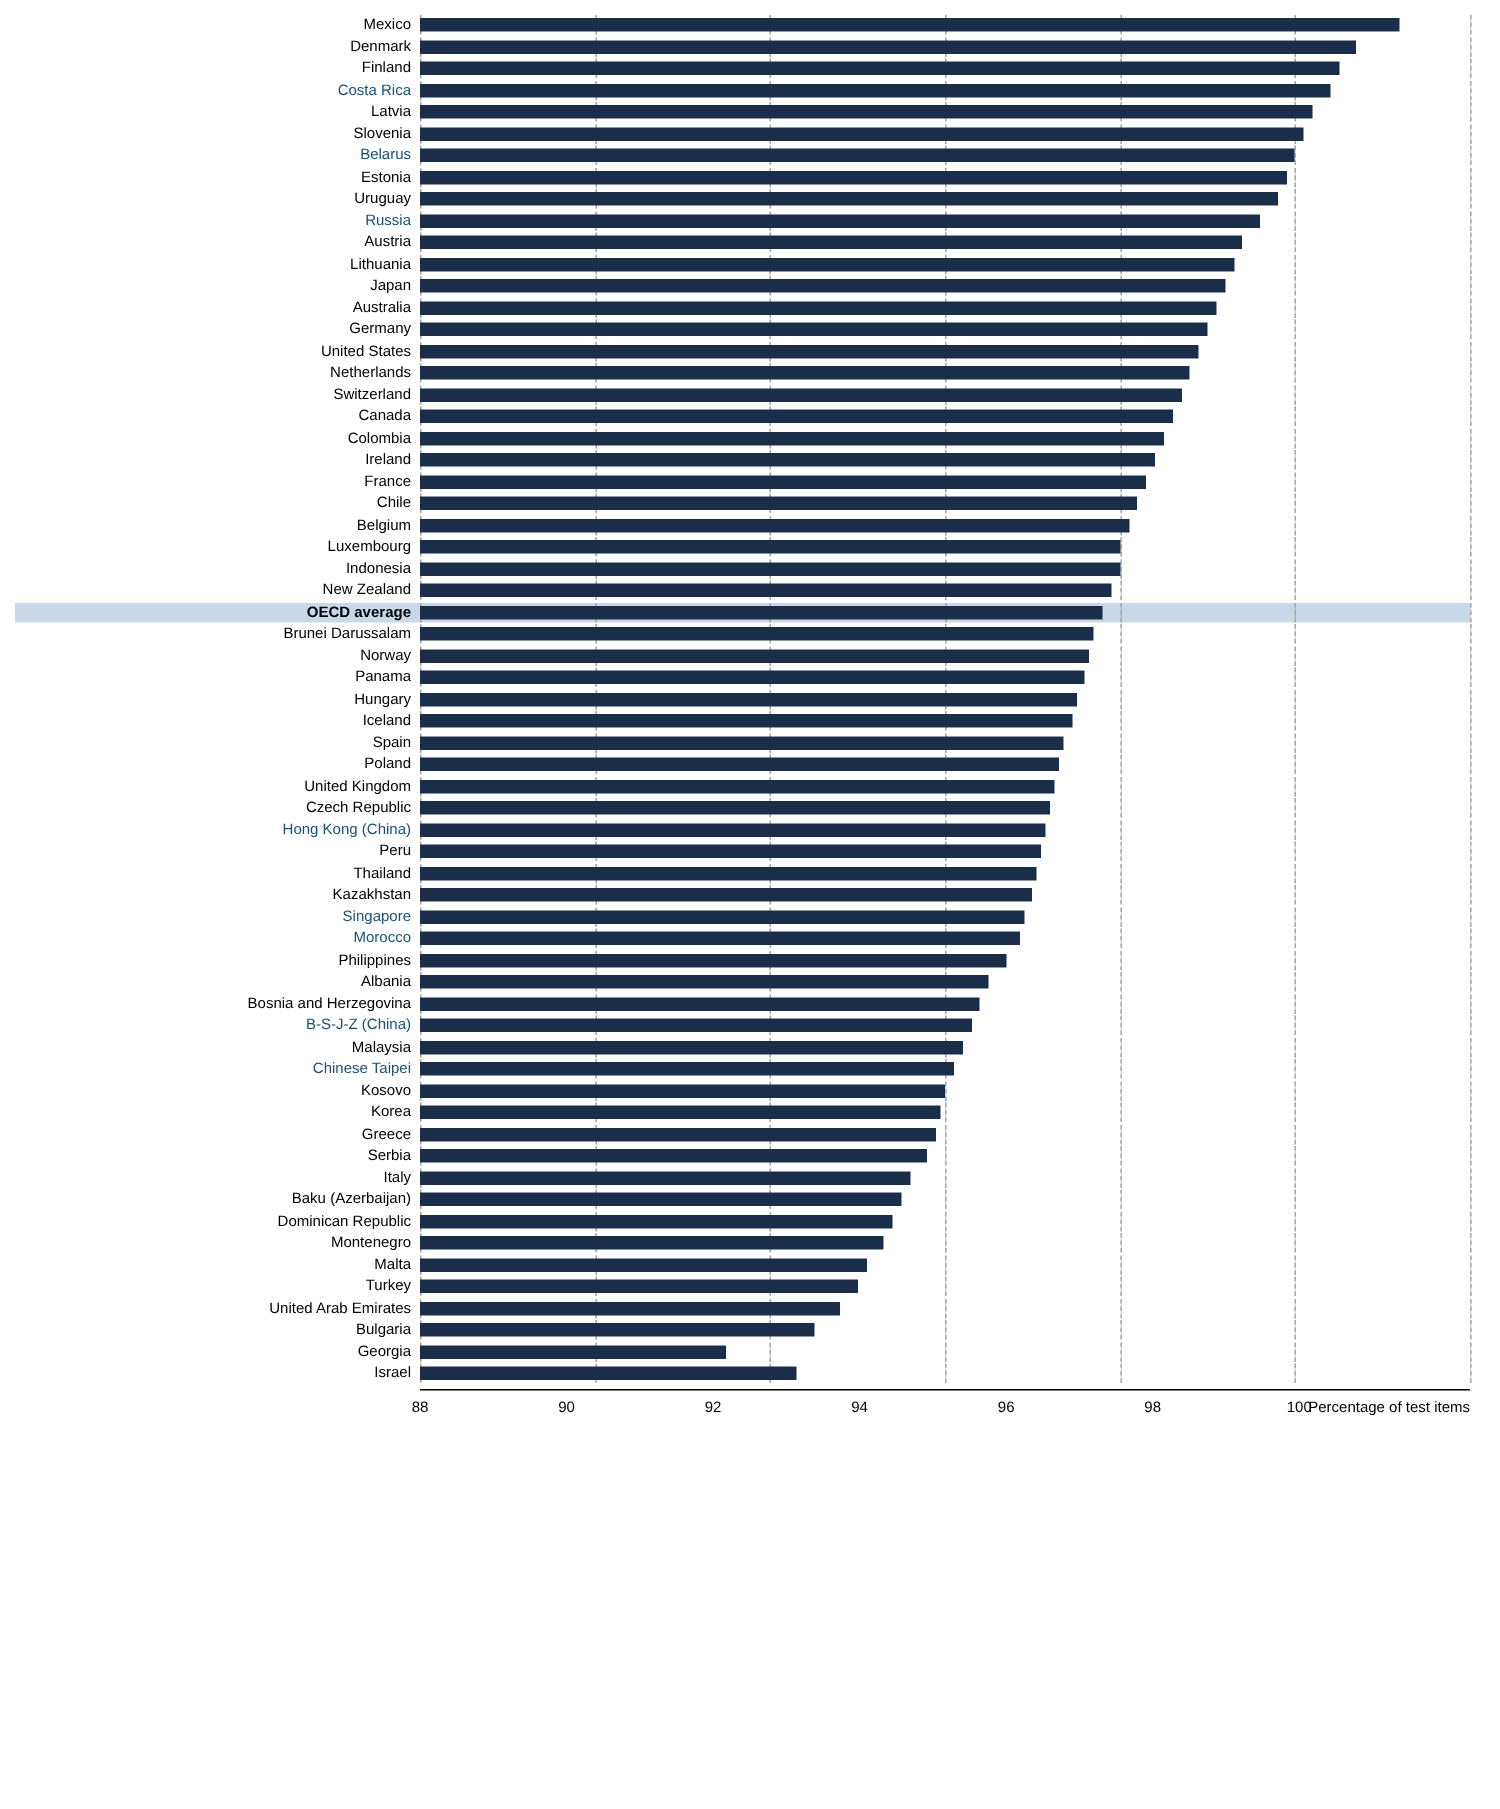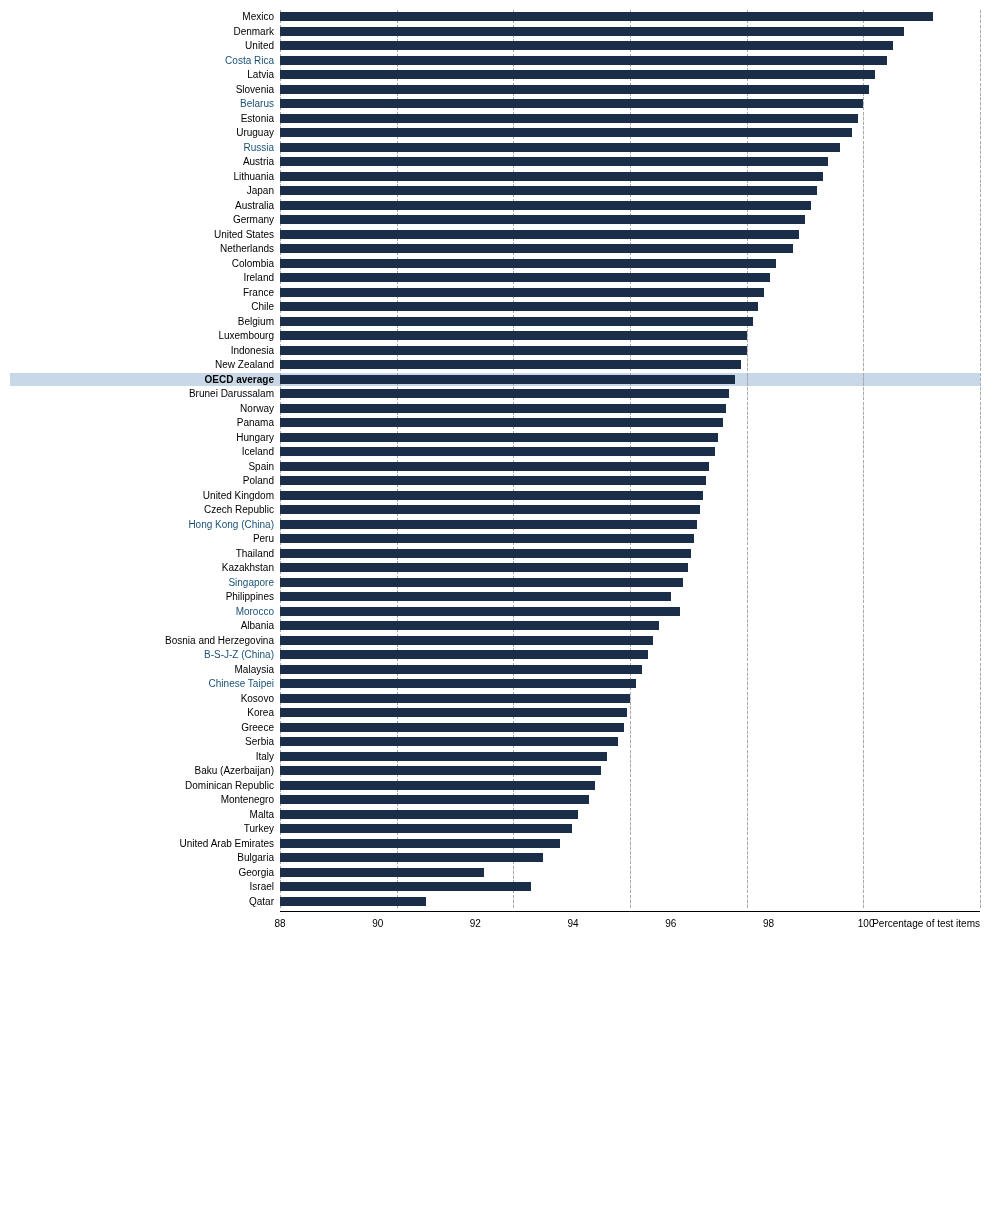--- a/index.html
+++ b/index.html
@@ -120,21 +120,21 @@
           <div class="vgrid" style="left: 16.6667%;"></div>
           <div class="vgrid" style="left: 33.3333%;"></div>
           <div class="vgrid" style="left: 50%;"></div>
           <div class="vgrid" style="left: 66.6667%;"></div>
           <div class="vgrid" style="left: 83.3333%;"></div>
           <div class="vgrid" style="left: 100%;"></div>
           <div class="bar" style="width: 89.1667%;"></div>
         </div>
       </div>
       <div class="chart-row">
-        <div class="country-label">United</div>
+        <div class="country-label">Finland</div>
         <div class="bar-track">
           <div class="vgrid" style="left: 0%;"></div>
           <div class="vgrid" style="left: 16.6667%;"></div>
           <div class="vgrid" style="left: 33.3333%;"></div>
           <div class="vgrid" style="left: 50%;"></div>
           <div class="vgrid" style="left: 66.6667%;"></div>
           <div class="vgrid" style="left: 83.3333%;"></div>
           <div class="vgrid" style="left: 100%;"></div>
           <div class="bar" style="width: 87.5%;"></div>
         </div>
@@ -312,20 +312,46 @@
         <div class="country-label">Netherlands</div>
         <div class="bar-track">
           <div class="vgrid" style="left: 0%;"></div>
           <div class="vgrid" style="left: 16.6667%;"></div>
           <div class="vgrid" style="left: 33.3333%;"></div>
           <div class="vgrid" style="left: 50%;"></div>
           <div class="vgrid" style="left: 66.6667%;"></div>
           <div class="vgrid" style="left: 83.3333%;"></div>
           <div class="vgrid" style="left: 100%;"></div>
           <div class="bar" style="width: 73.3333%;"></div>
+        </div>
+      </div>
+      <div class="chart-row">
+        <div class="country-label">Switzerland</div>
+        <div class="bar-track">
+          <div class="vgrid" style="left: 0%;"></div>
+          <div class="vgrid" style="left: 16.6667%;"></div>
+          <div class="vgrid" style="left: 33.3333%;"></div>
+          <div class="vgrid" style="left: 50%;"></div>
+          <div class="vgrid" style="left: 66.6667%;"></div>
+          <div class="vgrid" style="left: 83.3333%;"></div>
+          <div class="vgrid" style="left: 100%;"></div>
+          <div class="bar" style="width: 72.5%;"></div>
+        </div>
+      </div>
+      <div class="chart-row">
+        <div class="country-label">Canada</div>
+        <div class="bar-track">
+          <div class="vgrid" style="left: 0%;"></div>
+          <div class="vgrid" style="left: 16.6667%;"></div>
+          <div class="vgrid" style="left: 33.3333%;"></div>
+          <div class="vgrid" style="left: 50%;"></div>
+          <div class="vgrid" style="left: 66.6667%;"></div>
+          <div class="vgrid" style="left: 83.3333%;"></div>
+          <div class="vgrid" style="left: 100%;"></div>
+          <div class="bar" style="width: 71.6667%;"></div>
         </div>
       </div>
       <div class="chart-row">
         <div class="country-label">Colombia</div>
         <div class="bar-track">
           <div class="vgrid" style="left: 0%;"></div>
           <div class="vgrid" style="left: 16.6667%;"></div>
           <div class="vgrid" style="left: 33.3333%;"></div>
           <div class="vgrid" style="left: 50%;"></div>
           <div class="vgrid" style="left: 66.6667%;"></div>
@@ -614,46 +640,46 @@
           <div class="vgrid" style="left: 16.6667%;"></div>
           <div class="vgrid" style="left: 33.3333%;"></div>
           <div class="vgrid" style="left: 50%;"></div>
           <div class="vgrid" style="left: 66.6667%;"></div>
           <div class="vgrid" style="left: 83.3333%;"></div>
           <div class="vgrid" style="left: 100%;"></div>
           <div class="bar" style="width: 57.5%;"></div>
         </div>
       </div>
       <div class="chart-row">
+        <div class="country-label blue">Morocco</div>
+        <div class="bar-track">
+          <div class="vgrid" style="left: 0%;"></div>
+          <div class="vgrid" style="left: 16.6667%;"></div>
+          <div class="vgrid" style="left: 33.3333%;"></div>
+          <div class="vgrid" style="left: 50%;"></div>
+          <div class="vgrid" style="left: 66.6667%;"></div>
+          <div class="vgrid" style="left: 83.3333%;"></div>
+          <div class="vgrid" style="left: 100%;"></div>
+          <div class="bar" style="width: 57.0833%;"></div>
+        </div>
+      </div>
+      <div class="chart-row">
         <div class="country-label">Philippines</div>
         <div class="bar-track">
           <div class="vgrid" style="left: 0%;"></div>
           <div class="vgrid" style="left: 16.6667%;"></div>
           <div class="vgrid" style="left: 33.3333%;"></div>
           <div class="vgrid" style="left: 50%;"></div>
           <div class="vgrid" style="left: 66.6667%;"></div>
           <div class="vgrid" style="left: 83.3333%;"></div>
           <div class="vgrid" style="left: 100%;"></div>
           <div class="bar" style="width: 55.8333%;"></div>
         </div>
       </div>
       <div class="chart-row">
-        <div class="country-label blue">Morocco</div>
-        <div class="bar-track">
-          <div class="vgrid" style="left: 0%;"></div>
-          <div class="vgrid" style="left: 16.6667%;"></div>
-          <div class="vgrid" style="left: 33.3333%;"></div>
-          <div class="vgrid" style="left: 50%;"></div>
-          <div class="vgrid" style="left: 66.6667%;"></div>
-          <div class="vgrid" style="left: 83.3333%;"></div>
-          <div class="vgrid" style="left: 100%;"></div>
-          <div class="bar" style="width: 57.0833%;"></div>
-        </div>
-      </div>
-      <div class="chart-row">
         <div class="country-label">Albania</div>
         <div class="bar-track">
           <div class="vgrid" style="left: 0%;"></div>
           <div class="vgrid" style="left: 16.6667%;"></div>
           <div class="vgrid" style="left: 33.3333%;"></div>
           <div class="vgrid" style="left: 50%;"></div>
           <div class="vgrid" style="left: 66.6667%;"></div>
           <div class="vgrid" style="left: 83.3333%;"></div>
           <div class="vgrid" style="left: 100%;"></div>
           <div class="bar" style="width: 54.1667%;"></div>
@@ -884,33 +910,20 @@
         <div class="country-label">Israel</div>
         <div class="bar-track">
           <div class="vgrid" style="left: 0%;"></div>
           <div class="vgrid" style="left: 16.6667%;"></div>
           <div class="vgrid" style="left: 33.3333%;"></div>
           <div class="vgrid" style="left: 50%;"></div>
           <div class="vgrid" style="left: 66.6667%;"></div>
           <div class="vgrid" style="left: 83.3333%;"></div>
           <div class="vgrid" style="left: 100%;"></div>
           <div class="bar" style="width: 35.8333%;"></div>
-        </div>
-      </div>
-      <div class="chart-row">
-        <div class="country-label">Qatar</div>
-        <div class="bar-track">
-          <div class="vgrid" style="left: 0%;"></div>
-          <div class="vgrid" style="left: 16.6667%;"></div>
-          <div class="vgrid" style="left: 33.3333%;"></div>
-          <div class="vgrid" style="left: 50%;"></div>
-          <div class="vgrid" style="left: 66.6667%;"></div>
-          <div class="vgrid" style="left: 83.3333%;"></div>
-          <div class="vgrid" style="left: 100%;"></div>
-          <div class="bar" style="width: 20.8333%;"></div>
         </div>
       </div>
       <div style="margin-left: 270px; border-top: 1.5px solid rgb(0, 0, 0); margin-top: 2px; margin-bottom: 2px;"></div>
     </div>
   <div class="bottom-section">
     <div class="x-ticks-row" id="x-ticks-row">
     <span class="x-tick-label" style="left: 0%;">88</span>
         <span class="x-tick-label" style="left: 16.6667%;">90</span>
         <span class="x-tick-label" style="left: 33.3333%;">92</span>
         <span class="x-tick-label" style="left: 50%;">94</span>

